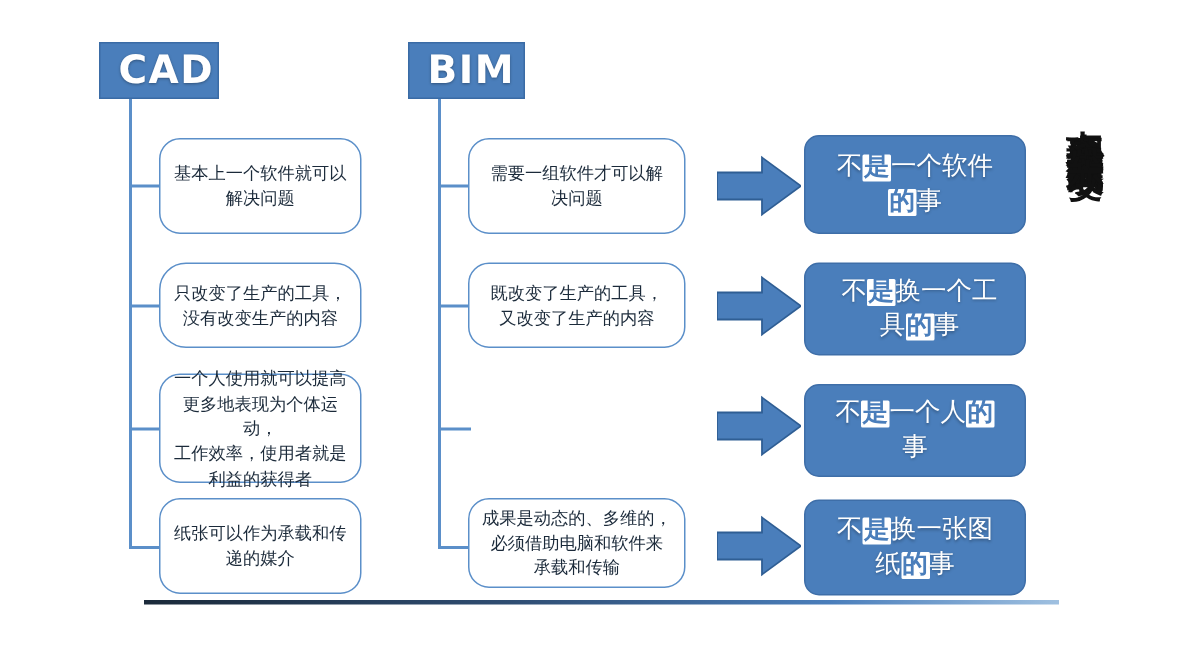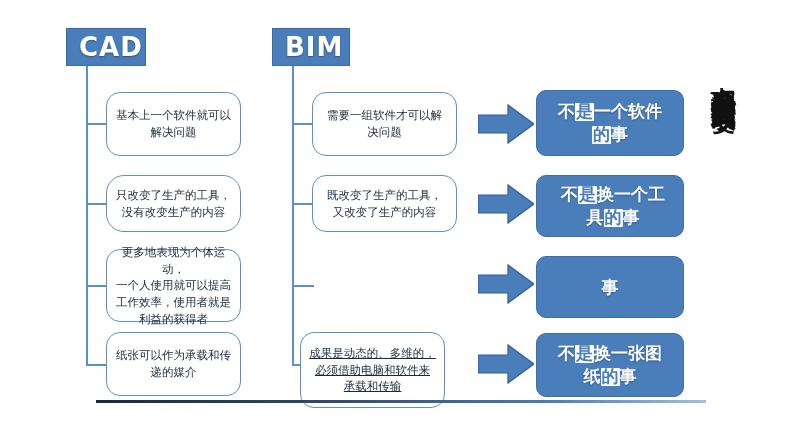--- a/index.html
+++ b/index.html
@@ -85,21 +85,21 @@
     box-sizing: border-box;
     background: #4a7ebb;
     border: 1.4px solid #3e6ea8;
     border-radius: 10px;
     color: #ffffff;
     display: flex;
     align-items: center;
     justify-content: center;
     text-align: center;
     font-size: 17px;
-    font-weight: bold;
+    font-weight: normal;
     line-height: 1.35;
     padding: 4px 10px;
     text-shadow: 0 1px 2px rgba(0,0,0,0.30);
   }
   .rbox span { display: block; }
   
   .tofu {
     display: inline-block;
     background: #ffffff;
     color: #4a7ebb;
@@ -182,22 +182,22 @@
 
   <div class="lbox" style="left:106px; top:175px; width:135px; height:57px;border-radius:18px;">
     <div>
       <span>只改变了生产的工具，</span>
       <span>没有改变生产的内容</span>
     </div>
   </div>
 
   <div class="lbox" style="left:106px; top:249px; width:135px; height:73px;">
     <div>
+      <span>一个人使用就可以提高</span>
       <span>更多地表现为个体运动，</span>
-      <span>一个人使用就可以提高</span>
       <span>工作效率，使用者就是</span>
       <span>利益的获得者</span>
     </div>
   </div>
 
   <div class="lbox" style="left:106px; top:332px; width:135px; height:64px;">
     <div>
       <span>纸张可以作为承载和传</span>
       <span>递的媒介</span>
     </div>
@@ -211,21 +211,21 @@
   </div>
 
   <div class="lbox" style="left:312px; top:175px; width:145px; height:57px;">
     <div>
       <span>既改变了生产的工具，</span>
       <span>又改变了生产的内容</span>
     </div>
   </div>
 
 
-  <div class="lbox" style="left:300px; top:332px; width:145px; height:76px;text-decoration:underline;">
+  <div class="lbox" style="left:312px; top:332px; width:145px; height:60px;">
     <div>
       <span>成果是动态的、多维的，</span>
       <span>必须借助电脑和软件来</span>
       <span>承载和传输</span>
     </div>
   </div>
 
   <div class="arrow" style="left:478px; top:102px;">
     <svg viewBox="0 0 56 44" width="56" height="44" aria-hidden="true">
       <polygon points="0,13 30,13 30,3 56,22 30,41 30,31 0,31" fill="#4a7ebb" stroke="#2f5e94" stroke-width="1.2"></polygon>
@@ -259,20 +259,21 @@
 
   <div class="rbox" style="left:536px; top:175px; width:148px; height:62px;padding-left:16px;">
     <div>
       <span><i style="font-style:normal">不</i><b class="tofu">是</b><i style="font-style:normal">换一个工</i></span>
       <span><i style="font-style:normal">具</i><b class="tofu">的</b><i style="font-style:normal">事</i></span>
     </div>
   </div>
 
   <div class="rbox" style="left:536px; top:256px; width:148px; height:62px;">
     <div>
+      <span><i style="font-style:normal">不</i><b class="tofu">是</b><i style="font-style:normal">一个人</i><b class="tofu">的</b></span>
       <span>事</span>
     </div>
   </div>
 
   <div class="rbox" style="left:536px; top:333px; width:148px; height:64px;text-align:center;">
     <div>
       <span><i style="font-style:normal">不</i><b class="tofu">是</b><i style="font-style:normal">换一张图</i></span>
       <span><i style="font-style:normal">纸</i><b class="tofu">的</b><i style="font-style:normal">事</i></span>
     </div>
   </div>

